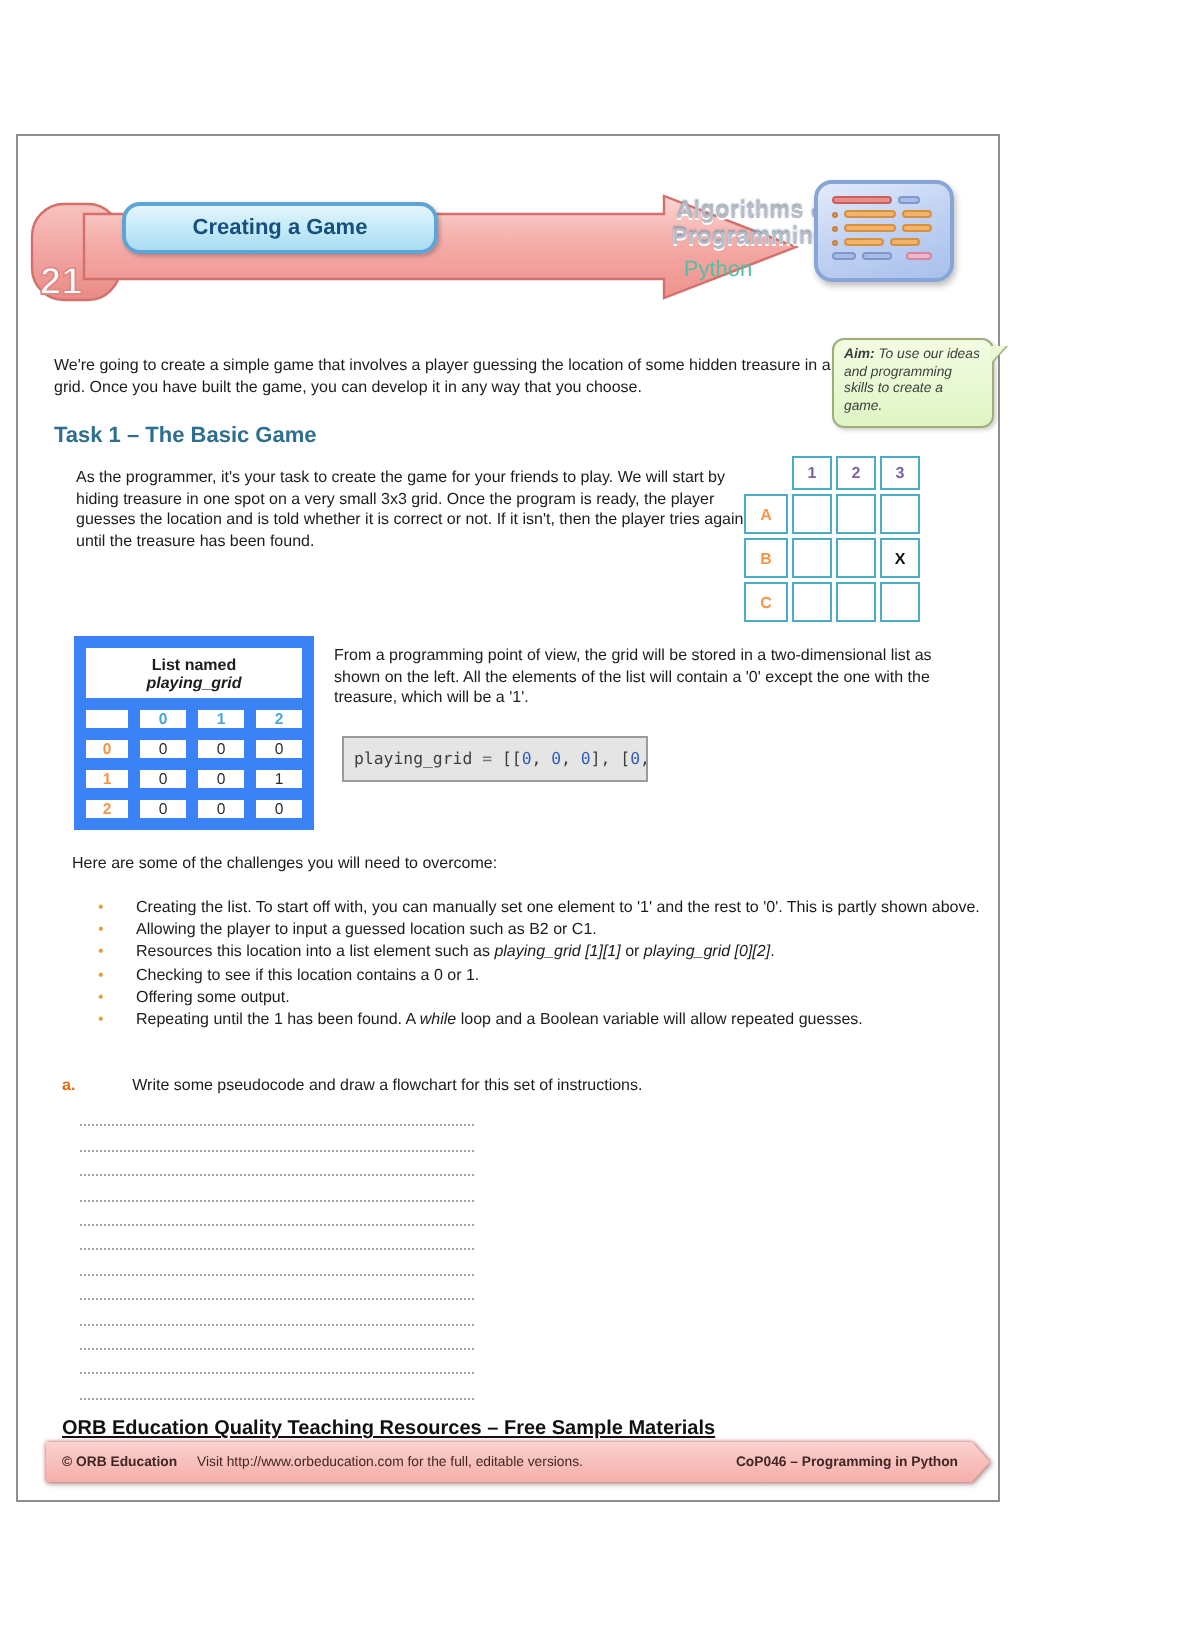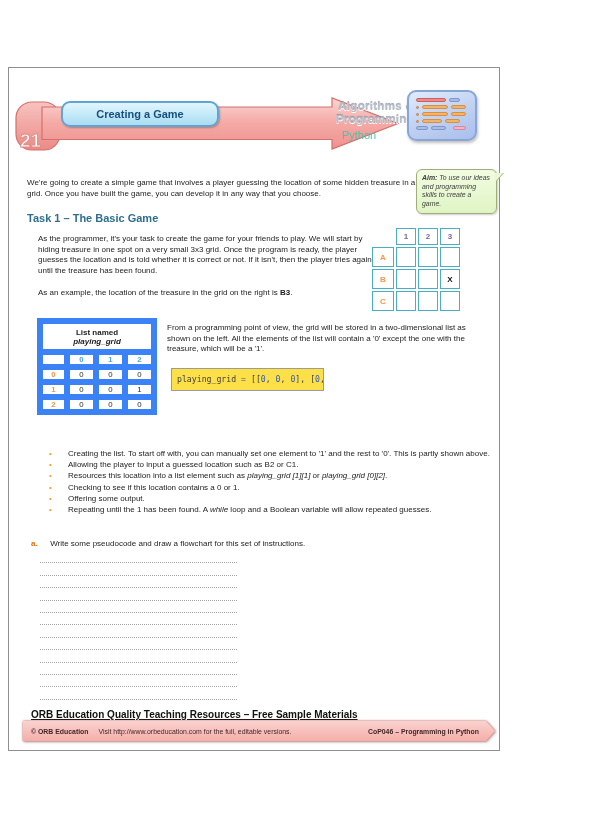--- a/index.html
+++ b/index.html
@@ -86,21 +86,21 @@
   }
   .list-table td.title-cell { height:31px; padding:2px; }
   .list-table .t1 { display:block; font-weight:bold; font-size:8px; color:#1c1c1c; }
   .list-table .t2 { display:block; font-weight:bold; font-style:italic; font-size:8px; color:#1c1c1c; }
   .list-table td.ch { color:#4aa5d8; font-weight:bold; }
   .list-table td.rh { color:#f0944a; font-weight:bold; width:27px; }
 
   
   .code-box {
     position:absolute; left:162px; top:300px; width:153px; height:23px;
-    border:1px solid #9b9b9b; background:#fde047; overflow:hidden;
+    border:1px solid #9b9b9b; background:#e5e5e5; overflow:hidden;
     padding:5px 5px; white-space:nowrap;
     font-family:"DejaVu Sans Mono", monospace; font-size:8.2px;
   }
   .tk-name { color:#3f3f3f; }
   .tk-op { color:#7a7a7a; }
   .tk-p { color:#3f3f3f; }
   .tk-num { color:#2f5bbf; }
 
   
   .bullet-row { display:flex; align-items:flex-start; margin-bottom:1px; }
@@ -196,23 +196,20 @@
     <div class="pointer"></div>
     <b>Aim:</b><span> To use our ideas and programming skills to create a game.</span>
   </div>
 
   <div class="abs para" style="left:18px; top:110px; width:396px;">We're going to create a simple game that involves a player guessing the location of some hidden treasure in a grid.  Once you have built the game, you can develop it in any way that you choose.</div>
 
   <div class="abs task-heading" style="left:18px; top:144px;">Task 1 – The Basic Game</div>
 
   <div class="abs para" style="left:29px; top:166px; width:340px;">As the programmer, it's your task to create the game for your friends to play.  We will start by hiding treasure in one spot on a very small 3x3 grid.  Once the program is ready, the player guesses the location and is told whether it is correct or not.  If it isn't, then the player tries again until the treasure has been found.</div>
 
-  <div class="abs para" style="left:29px; top:220px; width:340px;">
-    <span>As an example, the location of the treasure in the grid on the right is </span><b>B3</b><span>.</span>
-  </div>
 
   <div class="abs treasure-grid" style="left:363px; top:160px;">
     <div class="cell corner"></div>
     <div class="cell colhead">1</div>
     <div class="cell colhead">2</div>
     <div class="cell colhead">3</div>
 
     <div class="cell rowhead">A</div>
     <div class="cell val"></div>
     <div class="cell val"></div>
@@ -263,20 +260,21 @@
     </tr>
   </tbody>
     </table>
 
   <div class="abs para" style="left:158px; top:255px; width:318px;">From a programming point of view, the grid will be stored in a two-dimensional list as shown on the left.  All the elements of the list will contain a '0' except the one with the treasure, which will be a '1'.</div>
 
   <div class="code-box">
     <span class="tk-name">playing_grid</span><span class="tk-op"> = </span><span class="tk-p">[[</span><span class="tk-num">0</span><span class="tk-p">, </span><span class="tk-num">0</span><span class="tk-p">, </span><span class="tk-num">0</span><span class="tk-p">], [</span><span class="tk-num">0</span><span class="tk-p">,</span>
   </div>
 
+  <div class="abs para" style="left:27px; top:359px; width:420px;">Here are some of the challenges you will need to overcome:</div>
 
   <div class="abs" style="left:40px; top:381px; width:442px;">
     <div class="bullet-row">
       <span class="bullet-dot">•</span>
       <span class="bullet-text">Creating the list.  To start off with, you can manually set one element to '1' and the rest to '0'.  This is partly shown above.</span>
     </div>
     <div class="bullet-row">
       <span class="bullet-dot">•</span>
       <span class="bullet-text">Allowing the player to input a guessed location such as B2 or C1.</span>
     </div>
@@ -293,21 +291,21 @@
       <span class="bullet-text">Offering some output.</span>
     </div>
     <div class="bullet-row">
       <span class="bullet-dot">•</span>
       <span class="bullet-text"><span>Repeating until the 1 has been found.  A </span><i>while</i><span> loop and a Boolean variable will allow repeated guesses.</span></span>
     </div>
   </div>
 
   <div class="abs" style="left:22px; top:464px;">
     <span class="q-label">a.</span>
-    <span class="q-text" style="margin-left:8px;">Write some pseudocode and draw a flowchart for this set of instructions.</span>
+    <span class="q-text" style="margin-left:24px;">Write some pseudocode and draw a flowchart for this set of instructions.</span>
   </div>
 
   <div class="writing-lines">
     <div class="writing-line"></div>
     <div class="writing-line"></div>
     <div class="writing-line"></div>
     <div class="writing-line"></div>
     <div class="writing-line"></div>
     <div class="writing-line"></div>
     <div class="writing-line"></div>

